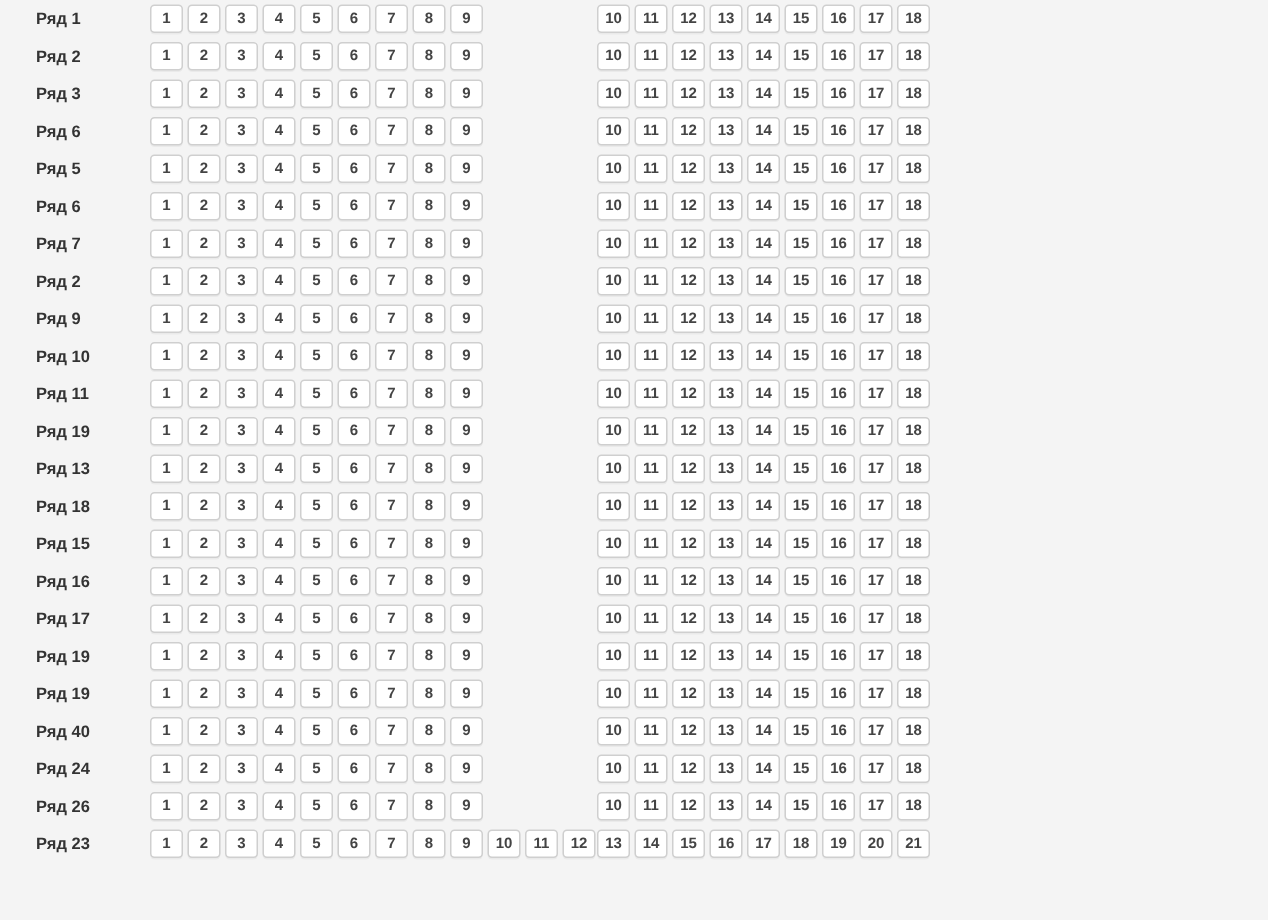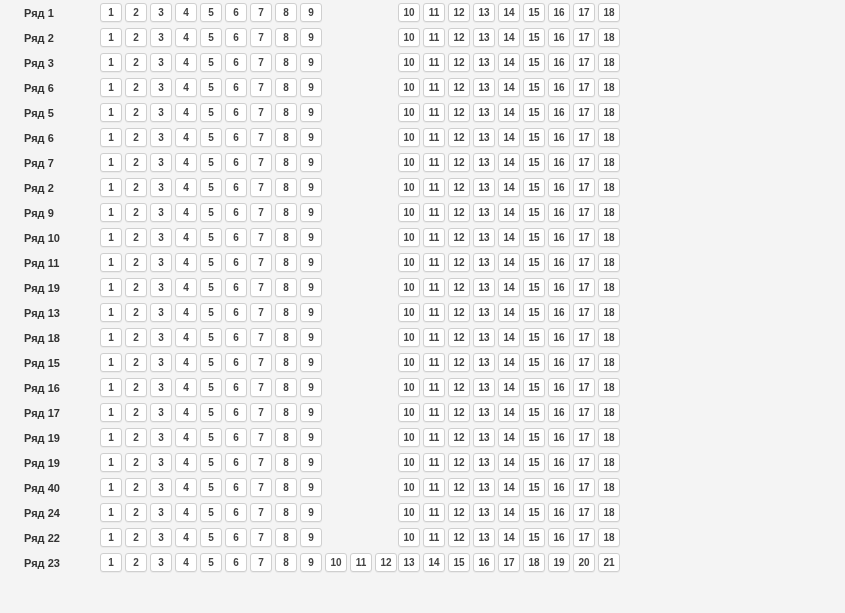--- a/index.html
+++ b/index.html
@@ -618,21 +618,21 @@
           <div class="seat">12</div>
           <div class="seat">13</div>
           <div class="seat">14</div>
           <div class="seat">15</div>
           <div class="seat">16</div>
           <div class="seat">17</div>
           <div class="seat">18</div>
         </div>
       </div>
       <div class="row">
-        <div class="row-label">Ряд 22</div>
+        <div class="row-label">Ряд 26</div>
         <div class="seat-group left">
           <div class="seat">1</div>
           <div class="seat">2</div>
           <div class="seat">3</div>
           <div class="seat">4</div>
           <div class="seat">5</div>
           <div class="seat">6</div>
           <div class="seat">7</div>
           <div class="seat">8</div>
           <div class="seat">9</div>

